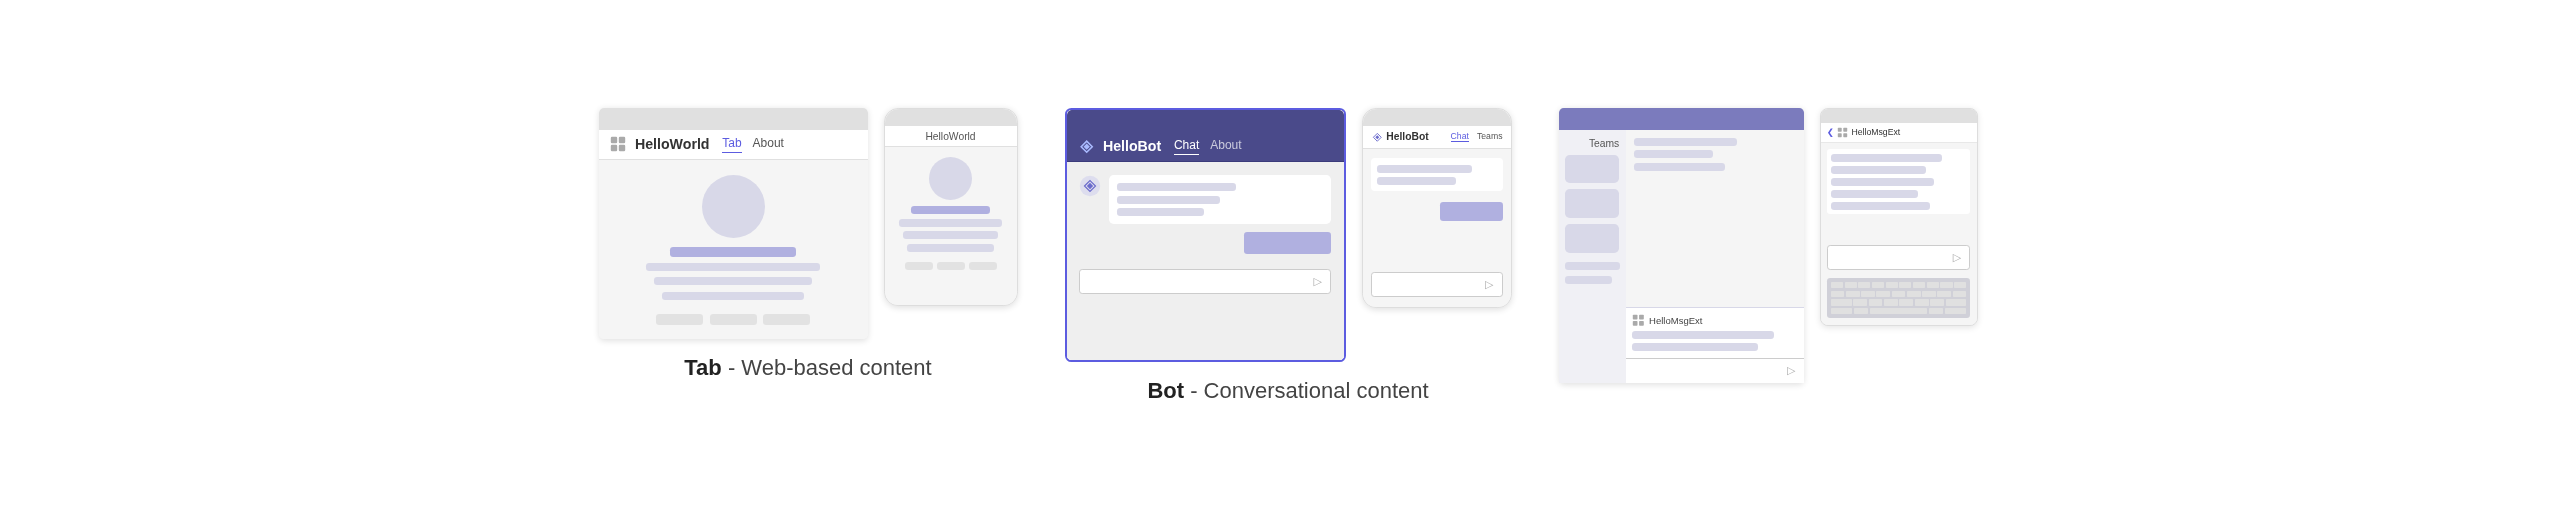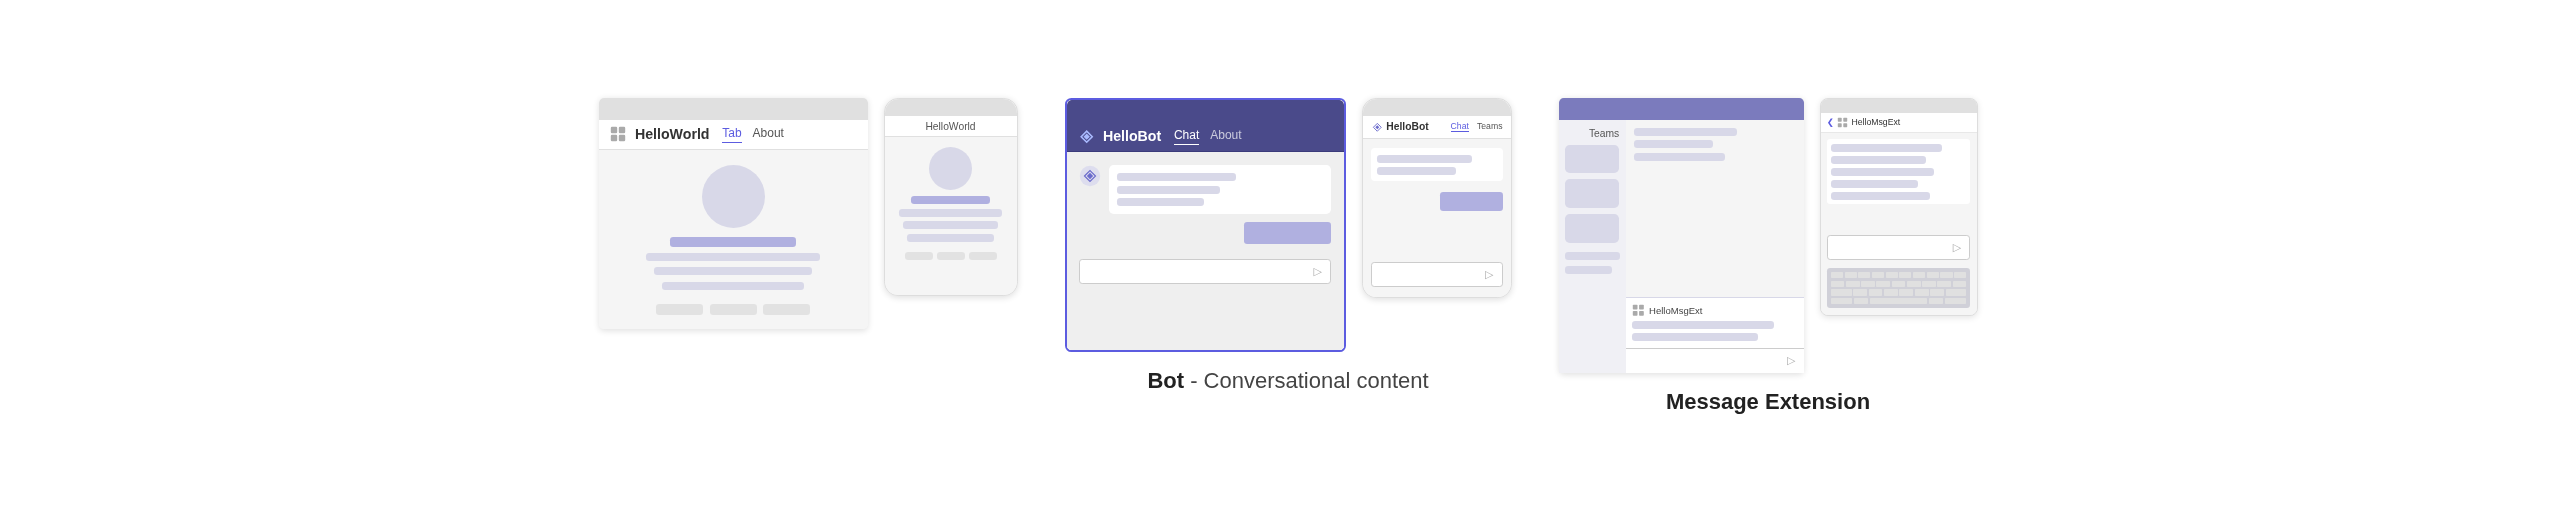--- a/index.html
+++ b/index.html
@@ -407,20 +407,23 @@
           </div>
           <div style="display:flex;gap:4px;justify-content:center;margin-top:3.2px;">
             <div class="skel-bar light" style="width:28px;height:8px;"></div>
             <div class="skel-bar light" style="width:28px;height:8px;"></div>
             <div class="skel-bar light" style="width:28px;height:8px;"></div>
           </div>
         </div>
       </div>
     </div>
 
+    <div class="card-label">
+      <strong>Tab</strong><span> - Web-based content</span>
+    </div>
   </div>
 
   <div class="card-group">
     <div class="mock-windows">
 
       <div class="bot-outer">
         <div class="mock-window bot-window" style="box-shadow:none;border-radius:0;">
           <div class="window-topbar dark"></div>
           <div class="app-header" style="background:#4a4a8a;border-bottom:0.8px solid #3a3a7a;">
             <div class="app-icon bot-icon-svg">
@@ -613,19 +616,16 @@
               <div class="key"></div>
               <div class="key" style="flex:4;"></div>
               <div class="key"></div>
               <div class="key" style="flex:1.5;"></div>
             </div>
           </div>
         </div>
       </div>
     </div>
 
-    <div class="card-label">
-      <strong>Message Extension</strong><span></span>
-    </div>
   </div>
 
 </div>
 
 
 </body></html>

